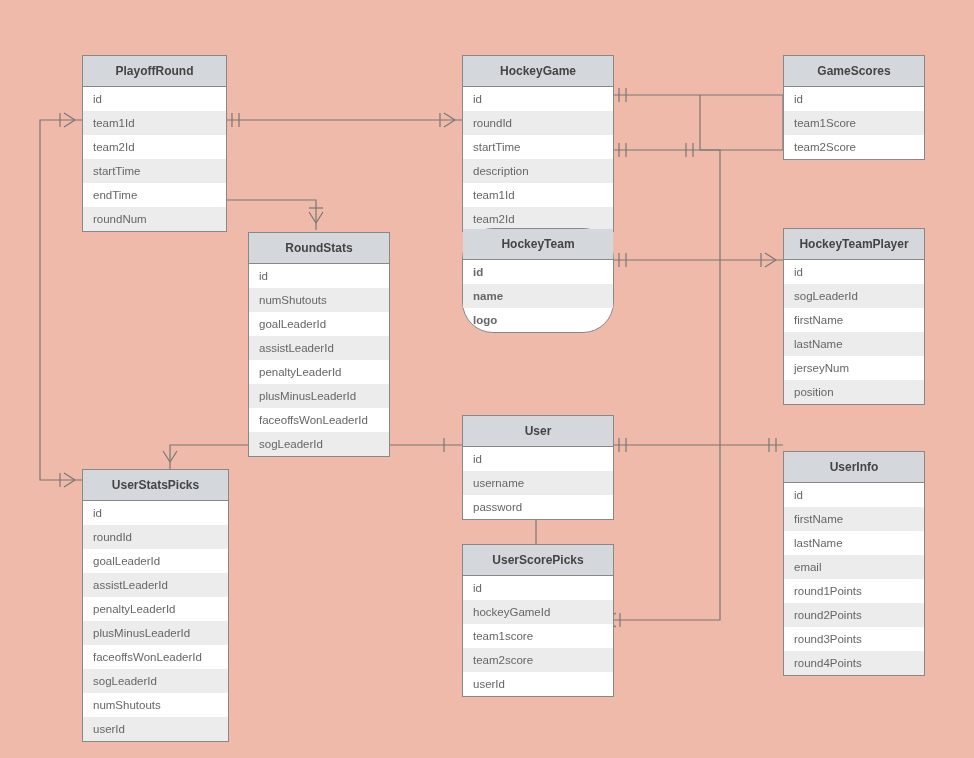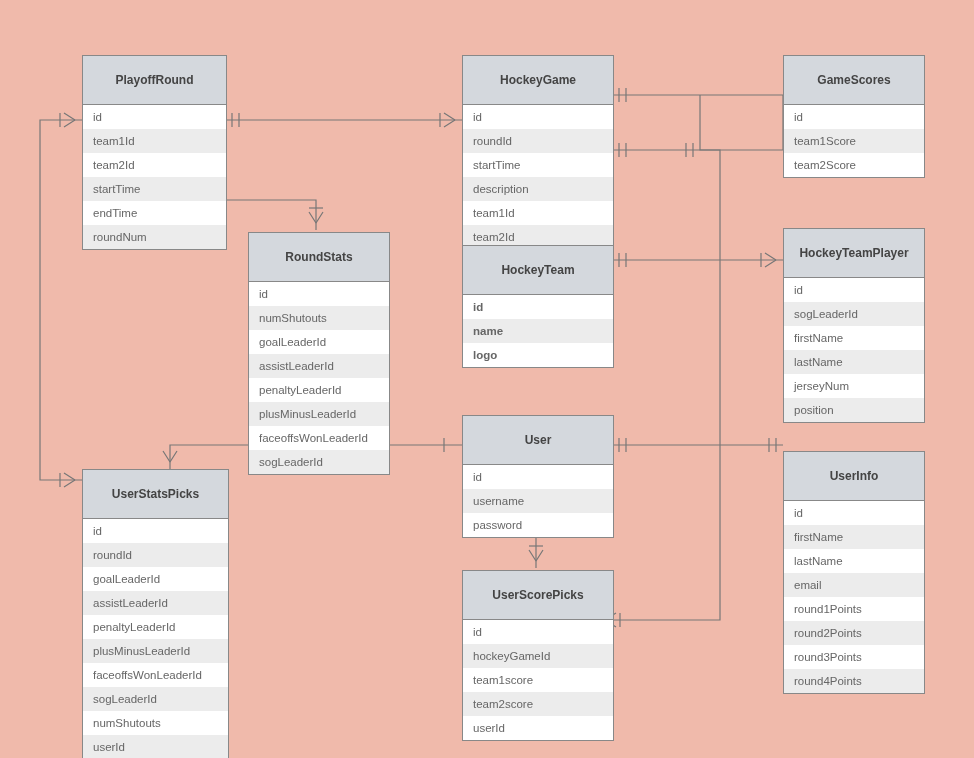--- a/index.html
+++ b/index.html
@@ -16,21 +16,21 @@
   }
   .entity {
     position: absolute;
     border: 1px solid #888;
     background: #fff;
     box-shadow: none;
   }
   .entity-header {
     background: #d4d8dd;
     border-bottom: 1px solid #888;
-    padding: 17px 10px;
+    padding: 8px 10px;
     font-weight: 600;
     text-align: center;
     color: #444;
   }
   .entity-body {
     display: flex;
     flex-direction: column;
   }
   .field {
     padding: 6px 10px;
@@ -163,21 +163,21 @@
     <div class="field alt">numShutouts</div>
     <div class="field">goalLeaderId</div>
     <div class="field alt">assistLeaderId</div>
     <div class="field">penaltyLeaderId</div>
     <div class="field alt">plusMinusLeaderId</div>
     <div class="field">faceoffsWonLeaderId</div>
     <div class="field alt">sogLeaderId</div>
   </div>
 </div>
 
-<div class="entity" style="left:462px; top:245px; width:150px;">
+<div class="entity" style="left:462px; top:228px; width:150px;border-radius:31px;">
   <div class="entity-header">HockeyTeam</div>
   <div class="entity-body">
     <div class="field bold">id</div>
     <div class="field alt bold">name</div>
     <div class="field bold">logo</div>
   </div>
 </div>
 
 <div class="entity" style="left:783px; top:228px; width:140px;">
   <div class="entity-header">HockeyTeamPlayer</div>
@@ -223,21 +223,21 @@
     <div class="field alt">assistLeaderId</div>
     <div class="field">penaltyLeaderId</div>
     <div class="field alt">plusMinusLeaderId</div>
     <div class="field">faceoffsWonLeaderId</div>
     <div class="field alt">sogLeaderId</div>
     <div class="field">numShutouts</div>
     <div class="field alt">userId</div>
   </div>
 </div>
 
-<div class="entity" style="left:462px; top:570px; width:150px;">
+<div class="entity" style="left:462px; top:544px; width:150px;">
   <div class="entity-header">UserScorePicks</div>
   <div class="entity-body">
     <div class="field">id</div>
     <div class="field alt">hockeyGameId</div>
     <div class="field">team1score</div>
     <div class="field alt">team2score</div>
     <div class="field">userId</div>
   </div>
 </div>
 

